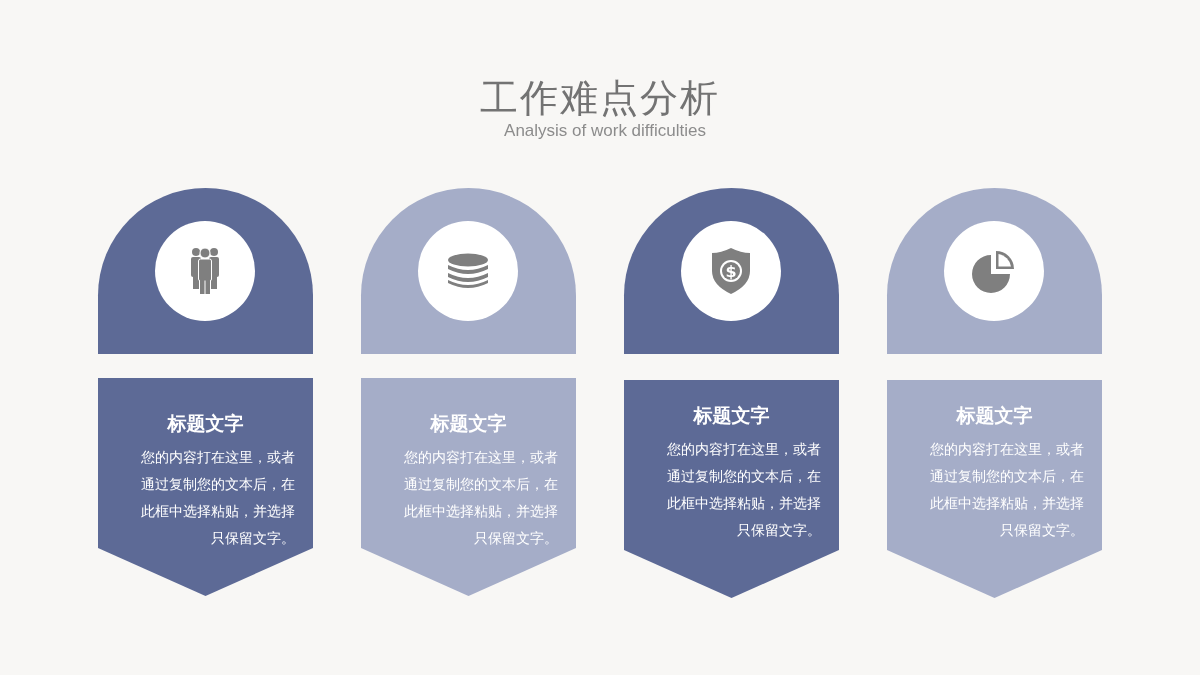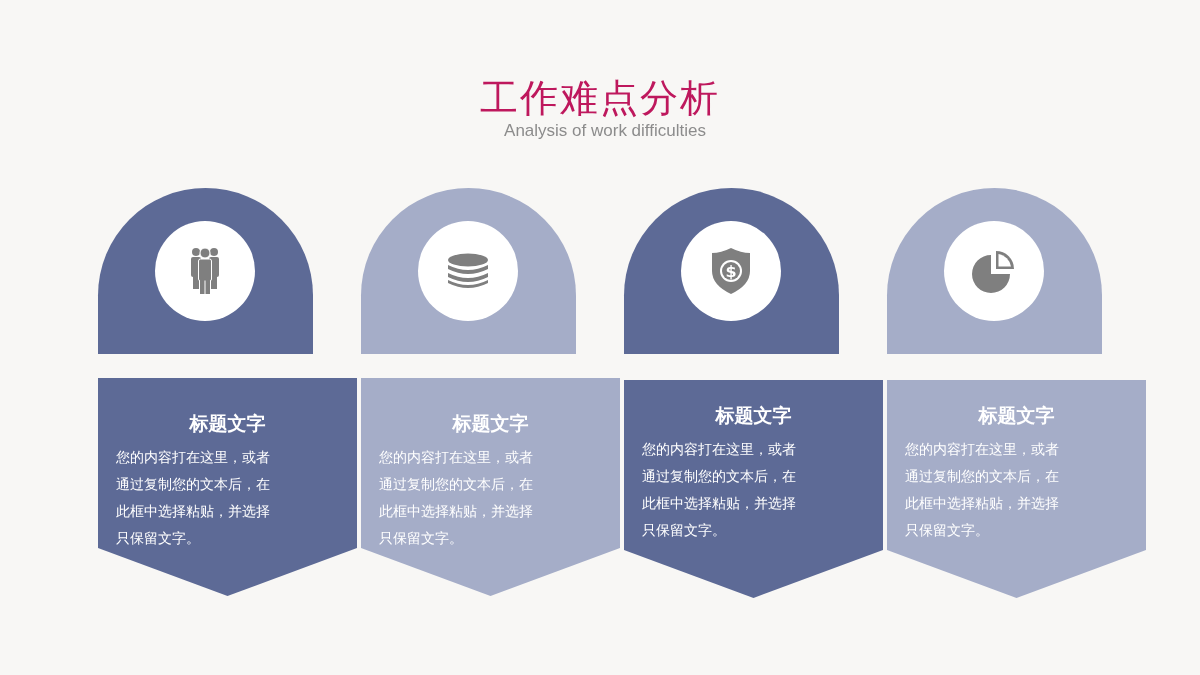--- a/index.html
+++ b/index.html
@@ -4,49 +4,49 @@
 <style>
   html, body { margin: 0; padding: 0; }
   body {
     width: 1200px; height: 675px; overflow: hidden;
     background: #f8f7f5;
     font-family: "DejaVu Sans", "Liberation Sans", sans-serif;
     position: relative;
   }
   .title {
     position: absolute; left: 0; right: 0; top: 74px;
-    text-align: center; font-size: 38px; color: #be185d;
+    text-align: center; font-size: 38px; color: #737373;
     font-family: "DejaVu Serif", "Liberation Serif", serif;
     letter-spacing: 2px; line-height: 48px;
   }
   .subtitle {
     position: absolute; left: 0; right: 0; top: 120px;
     text-align: center; font-size: 17px; color: #8c8c8c;
     font-family: "Liberation Sans", sans-serif; line-height: 22px; padding-left: 10px;
   }
   .card { position: absolute; width: 215px; top: 188px; }
   .card .top {
     position: absolute; left: 0; top: 0; width: 215px; height: 166px;
     border-radius: 107.5px 107.5px 0 0;
   }
   .card .circle {
     position: absolute; left: 57px; top: 33px; width: 100px; height: 100px;
     border-radius: 50%; background: #ffffff;
     display: flex; align-items: center; justify-content: center;
   }
   .card .bottom {
-    position: absolute; left: 0; width: 259px; height: 218px;
+    position: absolute; left: 0; width: 215px; height: 218px;
     clip-path: polygon(0 0, 100% 0, 100% 78%, 50% 100%, 0 78%);
   }
   .card .head {
     position: absolute; left: 0; right: 0; text-align: center;
     color: #fff; font-size: 19px; font-weight: bold; line-height: 26px;
   }
   .card .body {
-    position: absolute; left: 18px; right: 18px; text-align: left;
+    position: absolute; left: 18px; right: 18px; text-align: right;
     color: #fff; font-size: 14px; line-height: 27px;
   }
   .dark { background: #5d6a96; }
   .light { background: #a5adc8; }
   svg { display: block; }
 </style>
 </head>
 <body>
 
 <div class="title">工作难点分析</div>

